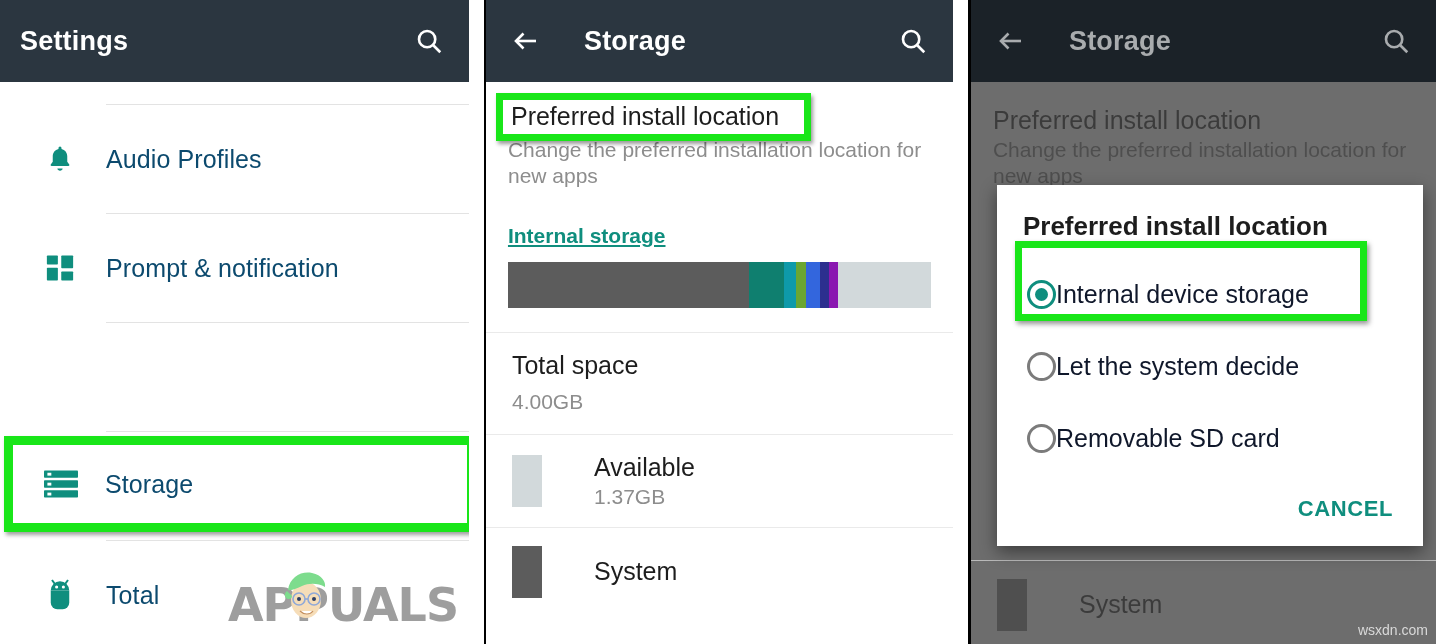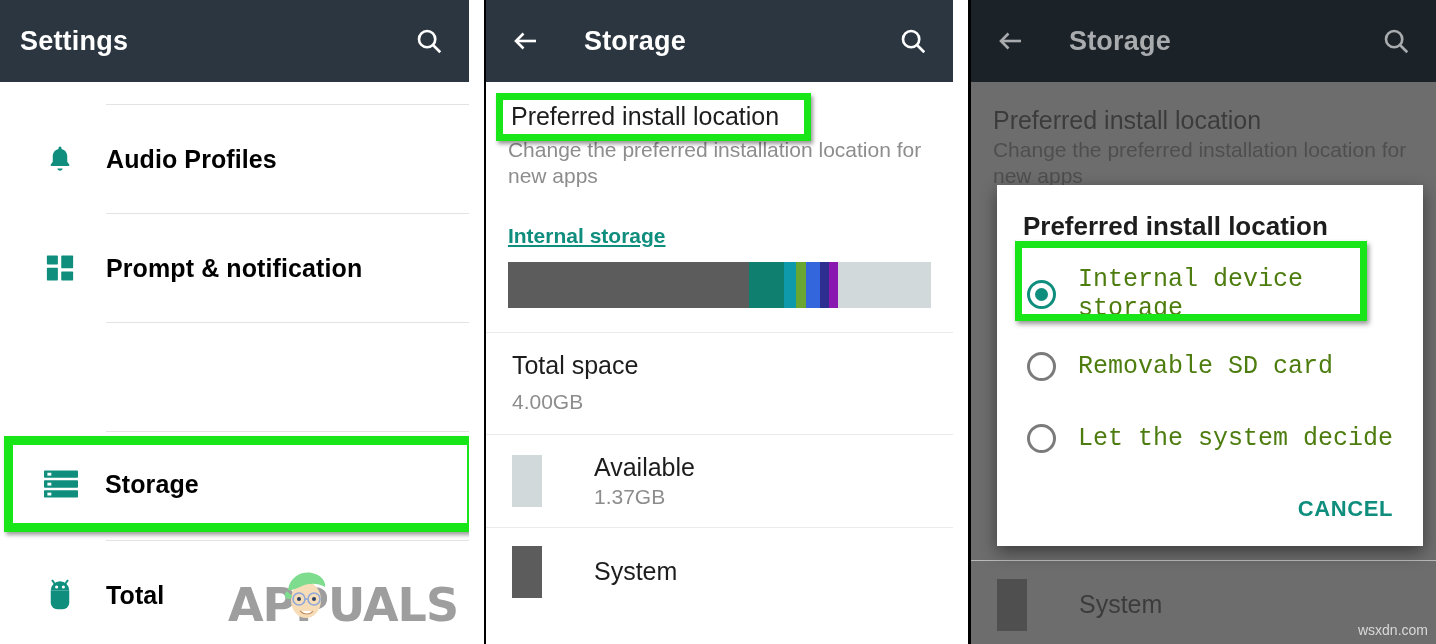--- a/index.html
+++ b/index.html
@@ -72,23 +72,22 @@
   }
   .setting-ico {
     width: 92px;
     display: flex;
     align-items: center;
     justify-content: center;
     flex: 0 0 92px;
   }
   .setting-label {
     font-size: 25px;
-    color: #000000;
+    color: #0c4a6e;
     letter-spacing: .1px;
-    font-weight: bold;
   }
   .divider {
     height: 1px;
     background: #e3e3e3;
     margin-left: 106px;
   }
   .top-divider { margin-top: 22px; }
 
   
   .hl-box {
@@ -219,24 +218,22 @@
   .radio.on { border-color: #0f8e7e; }
   .radio.on::after {
     content: "";
     position: absolute;
     left: 5px; top: 5px;
     width: 13px; height: 13px;
     border-radius: 50%;
     background: #0f8e7e;
   }
   .dlg-opt-label {
-    margin-left: 22px;
     font-size: 25px;
-    color: #4d7c0f;
-    font-family: Liberation Mono, monospace;
+    color: #0f172a;
   }
   .dlg-actions {
     display: flex;
     justify-content: flex-end;
     padding: 22px 30px 14px 0;
   }
   .dlg-cancel {
     font-size: 22px;
     font-weight: bold;
     color: #0f8e7e;
@@ -505,26 +502,26 @@
     <div class="dialog">
       <div class="dlg-title">Preferred install location</div>
 
       <div class="dlg-opt">
         <span class="radio on"></span>
         <span class="dlg-opt-label">Internal device storage</span>
       </div>
 
       <div class="dlg-opt">
         <span class="radio"></span>
-        <span class="dlg-opt-label">Removable SD card</span>
+        <span class="dlg-opt-label">Let the system decide</span>
       </div>
 
       <div class="dlg-opt">
         <span class="radio"></span>
-        <span class="dlg-opt-label">Let the system decide</span>
+        <span class="dlg-opt-label">Removable SD card</span>
       </div>
 
       <div class="dlg-actions">
         <span class="dlg-cancel">CANCEL</span>
       </div>
 
       <div class="hl-radio"></div>
     </div>
 
     <span class="wsxdn">wsxdn.com</span>

